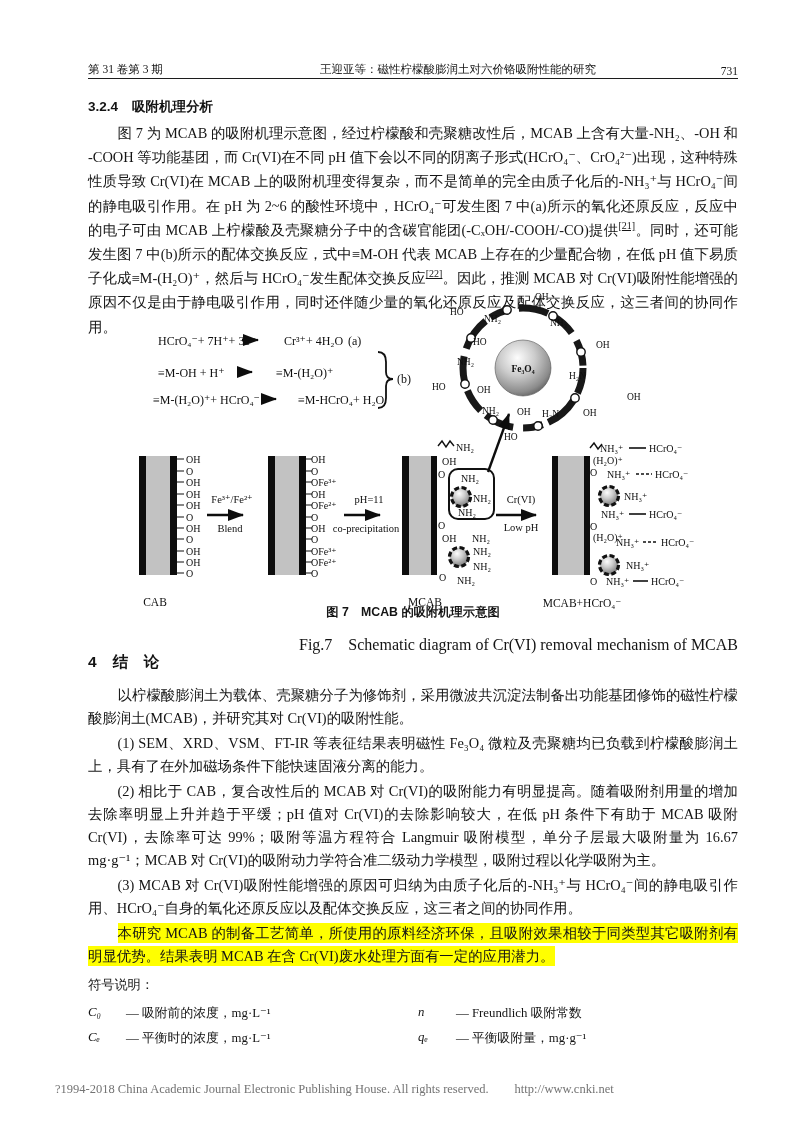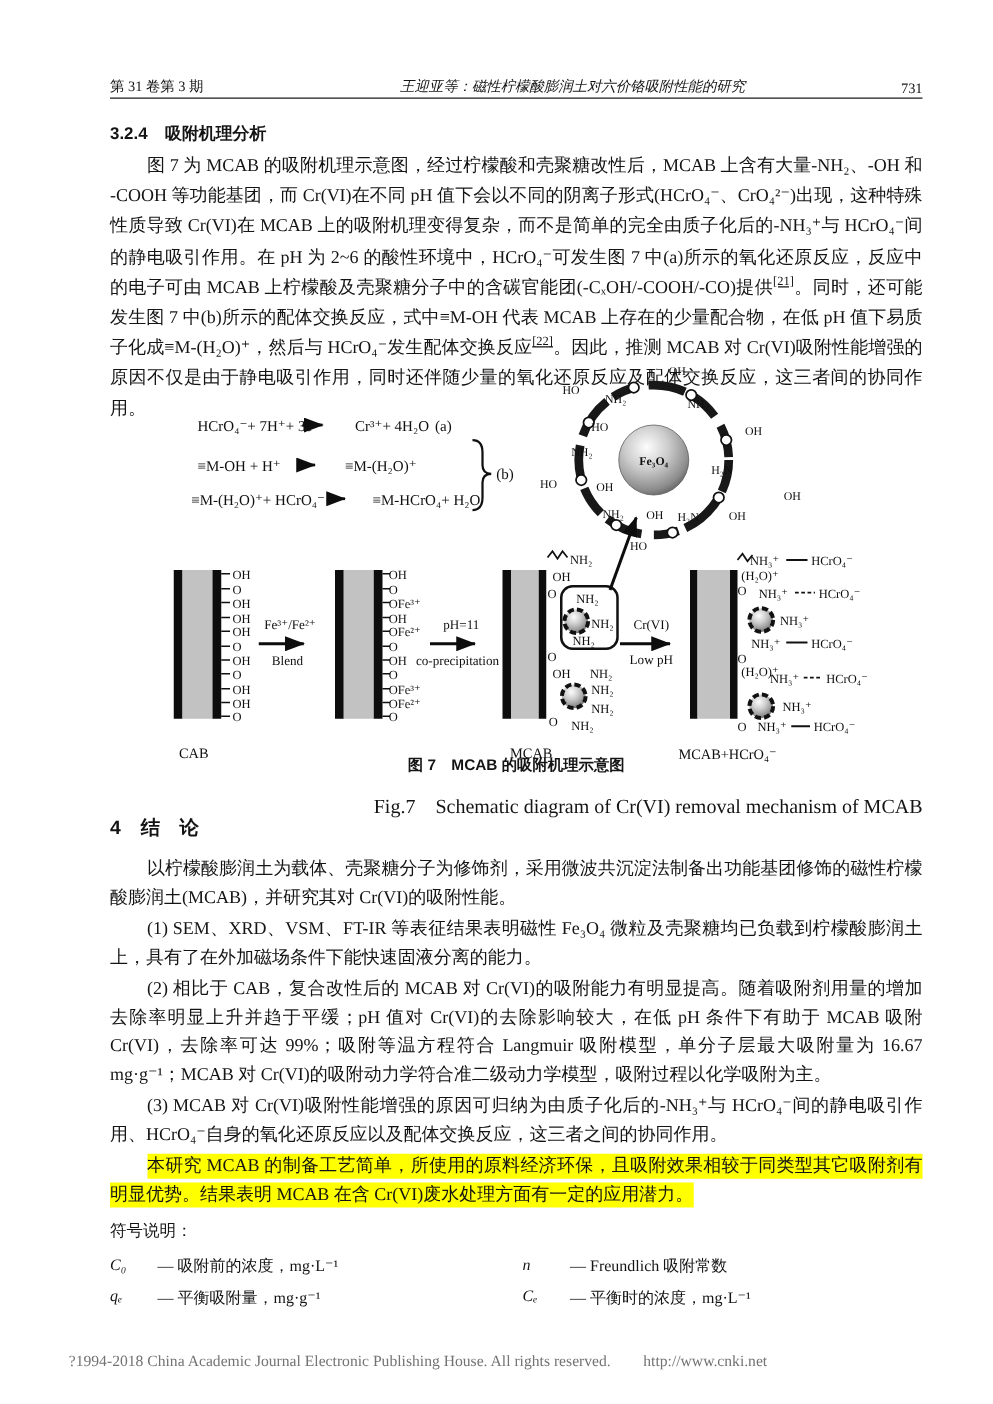--- a/index.html
+++ b/index.html
@@ -2,21 +2,21 @@
 <html><head>
 <meta charset="utf-8">
 <style>
   html,body{margin:0;padding:0;background:#ffffff;}
   .page{position:relative;width:794px;height:1123px;background:#fff;overflow:hidden;
         font-family:"Liberation Serif","DejaVu Serif",serif;color:#141414;}
   
   .hdr{position:absolute;left:88px;top:62px;width:650px;display:flex;align-items:flex-end;
        font-size:11.5px;border-bottom:1.3px solid #1c1c1c;padding-bottom:1px;}
   .hdr-left{width:150px;text-align:left;}
-  .hdr-center{flex:1;text-align:center;font-style:italic;}
+  .hdr-center{flex:1;text-align:center;}
   .hdr-right{width:60px;text-align:right;font-style:normal;}
   
   .h324{position:absolute;left:88px;top:98px;font-family:"Liberation Sans","DejaVu Sans",sans-serif;
         font-weight:bold;font-size:13.5px;}
   .h324 .num{margin-right:14px;}
   
   .p1{position:absolute;left:88px;top:121px;width:650px;font-size:14.4px;line-height:24.2px;
       text-align:justify;text-indent:2.05em;margin:0;}
   sup.ref{font-size:10px;line-height:0;text-decoration:underline;}
   
@@ -260,26 +260,26 @@
     <div class="sym-grid">
       <div class="sym-row">
         <span class="sym">C₀</span>
         <span class="desc">— 吸附前的浓度，mg·L⁻¹</span>
       </div>
       <div class="sym-row">
         <span class="sym">n</span>
         <span class="desc">— Freundlich 吸附常数</span>
       </div>
       <div class="sym-row">
+        <span class="sym">Cₑ</span>
+        <span class="desc">— 平衡时的浓度，mg·L⁻¹</span>
+      </div>
+      <div class="sym-row">
         <span class="sym">qₑ</span>
         <span class="desc">— 平衡吸附量，mg·g⁻¹</span>
-      </div>
-      <div class="sym-row">
-        <span class="sym">Cₑ</span>
-        <span class="desc">— 平衡时的浓度，mg·L⁻¹</span>
       </div>
     </div>
   </div>
 
   <div class="footer">
     <span>?1994-2018 China Academic Journal Electronic Publishing House. All rights reserved.</span>
     <span>http://www.cnki.net</span>
   </div>
 
 </div>

